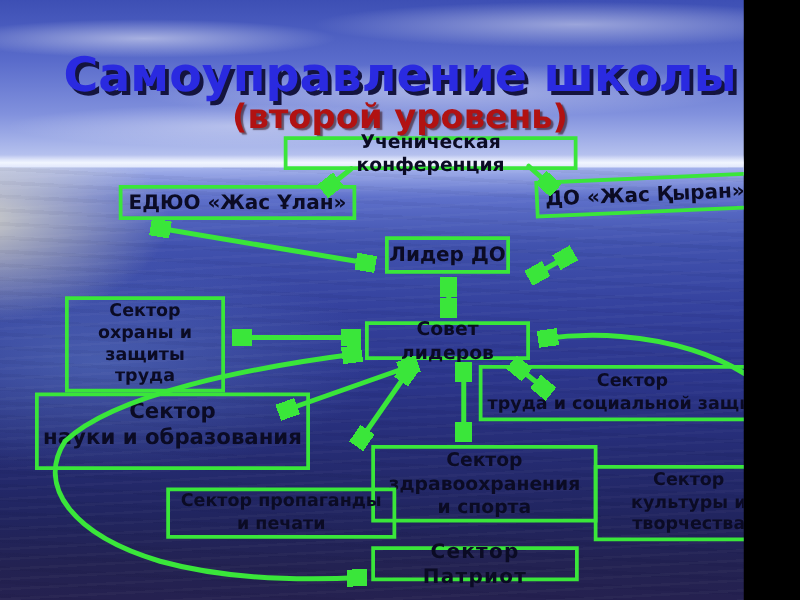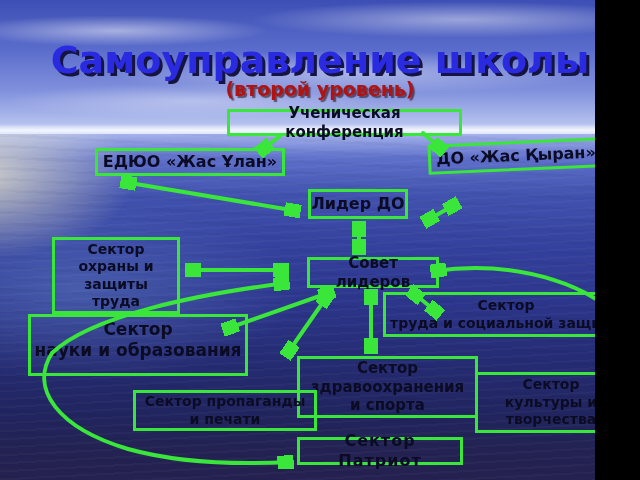--- a/index.html
+++ b/index.html
@@ -39,35 +39,35 @@
       repeating-linear-gradient(183deg,rgba(10,10,40,.07) 0 3px,rgba(10,10,40,0) 3px 11px);
   }
   
   .title{
     position:absolute;left:0;top:38px;width:640px;text-align:center;
     font-size:38px;font-weight:bold;color:#2a2ae0;letter-spacing:0;
     text-shadow:3px 3px 0 #14143e;
   }
   .subtitle{
     position:absolute;left:0;top:78px;width:640px;text-align:center;
-    font-size:19px;font-weight:bold;color:#b11212;
+    font-size:27px;font-weight:bold;color:#b11212;
     text-shadow:2px 2px 1px rgba(40,0,0,.55);
   }
   
   .node{
     position:absolute;box-sizing:border-box;border:3px solid #3ae63a;
     display:flex;align-items:center;justify-content:center;text-align:center;
     color:#0b0b24;font-weight:bold;line-height:1.25;z-index:2;
   }
   .node .lbl{white-space:pre-line;width:100%;}
   .n-conference{left:227px;top:109px;width:235px;height:27px;font-size:15px;}
   .n-edyuo     {left:95px; top:148px;width:190px;height:28px;font-size:16px;}
   .n-do        {left:428px;top:141px;width:176px;height:30px;font-size:16px;transform:rotate(-2.5deg);}
   .n-lider     {left:308px;top:189px;width:100px;height:30px;font-size:16px;}
-  .n-sovet     {left:307px;top:257px;width:132px;height:31px;font-size:15px;justify-content:center;}
+  .n-sovet     {left:292px;top:257px;width:132px;height:31px;font-size:15px;justify-content:center;}
   .n-ohrana    {left:52px; top:237px;width:128px;height:77px;font-size:14px;}
   .n-truda     {left:383px;top:292px;width:246px;height:45px;font-size:14px;}
   .n-nauki     {left:28px; top:314px;width:220px;height:62px;font-size:17px;align-items:flex-start;padding-top:2px;}
   .n-zdrav     {left:297px;top:356px;width:181px;height:62px;font-size:15px;}
   .n-prop      {left:133px;top:390px;width:184px;height:41px;font-size:14px;}
   .n-kult      {left:475px;top:372px;width:152px;height:61px;font-size:14px;}
   .n-patriot   {left:297px;top:437px;width:166px;height:28px;font-size:16px;letter-spacing:1px;}
   
   .arrows{position:absolute;left:0;top:0;z-index:3;pointer-events:none;}
   .arrows path{stroke:#3ae63a;stroke-width:4;fill:none;stroke-linecap:round;}

